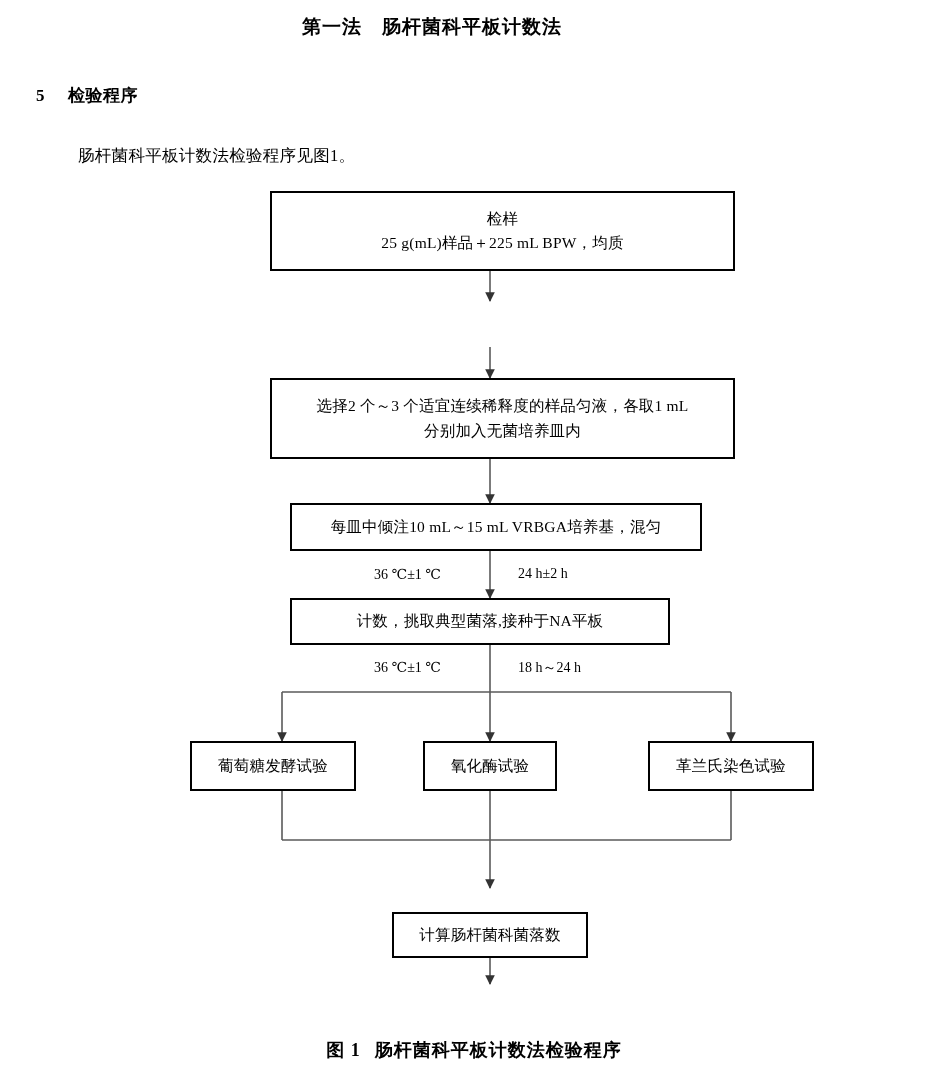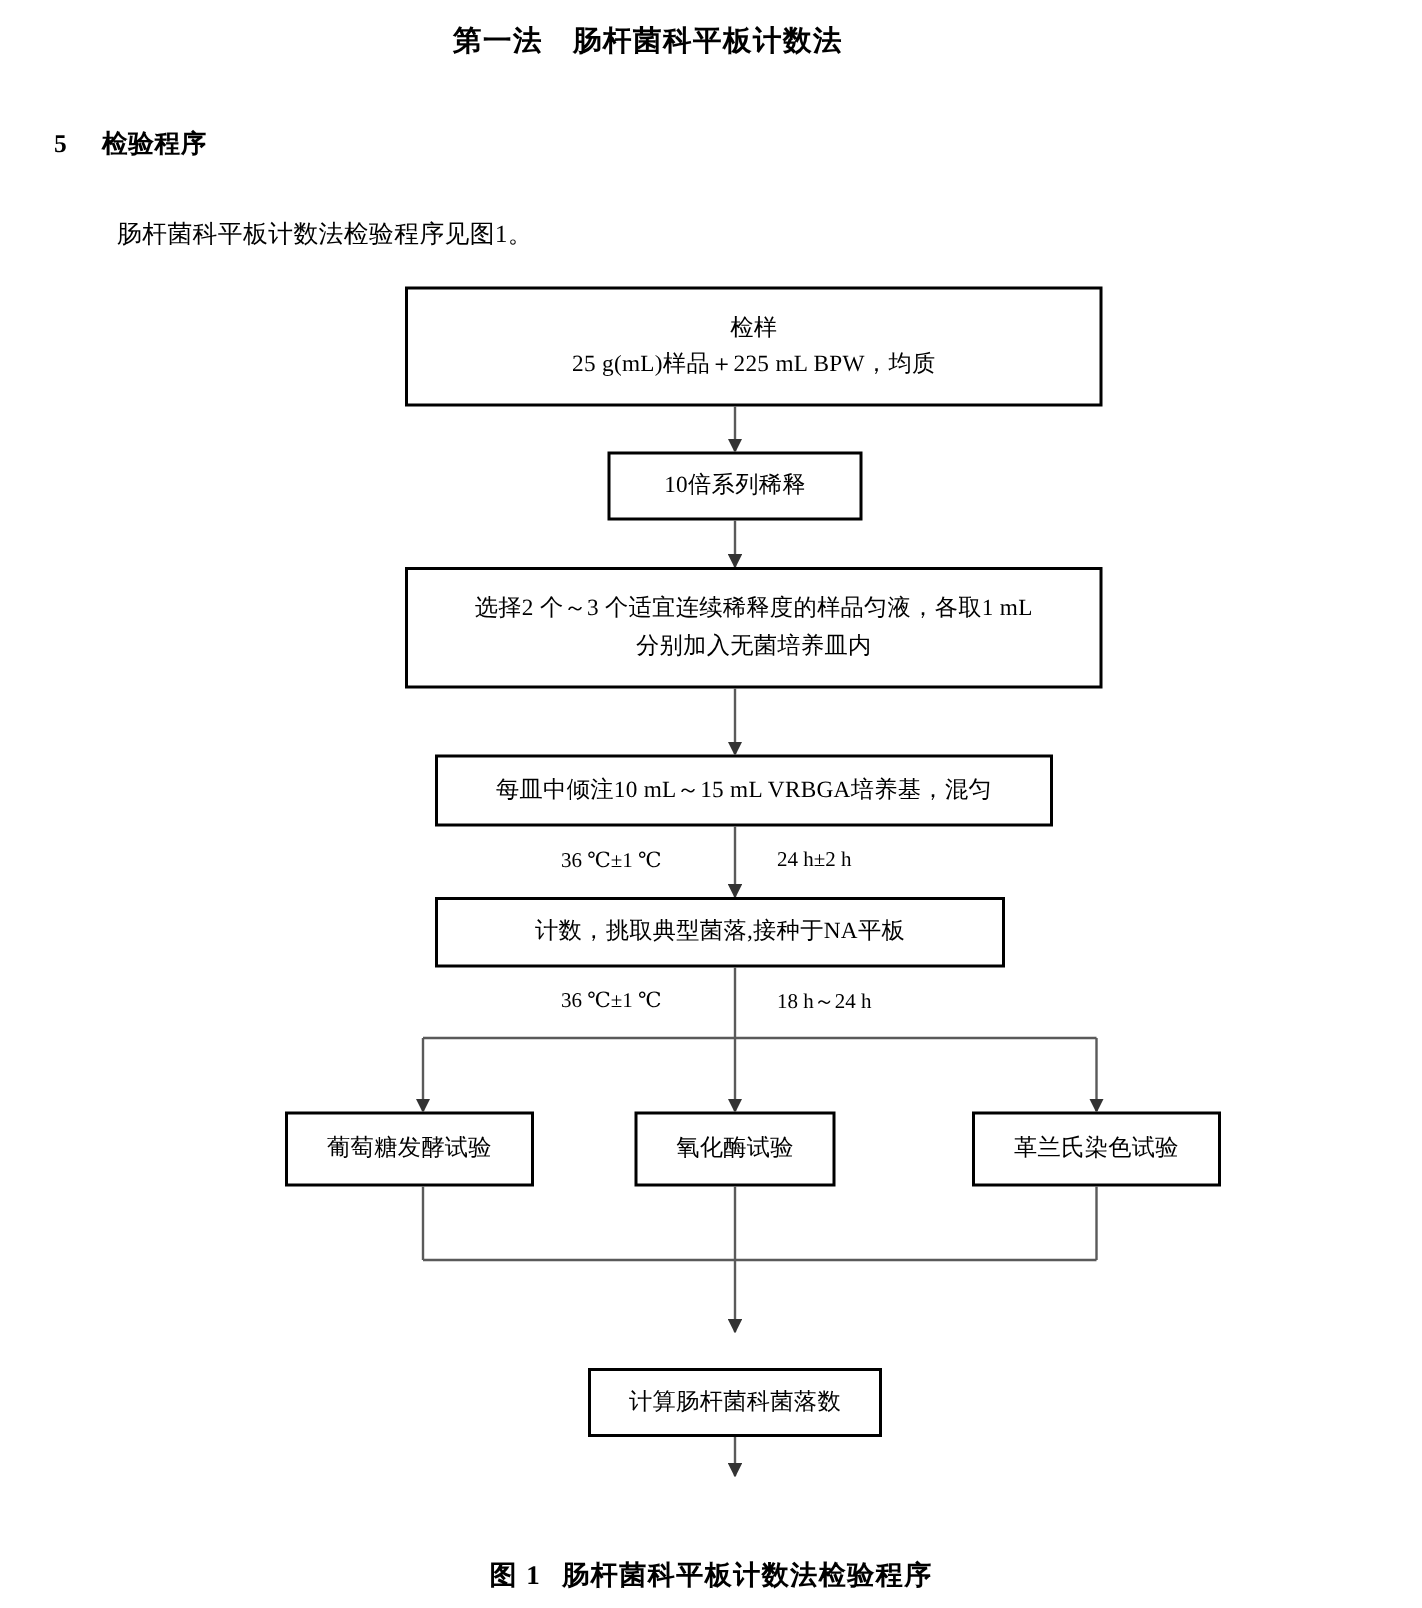--- a/index.html
+++ b/index.html
@@ -154,23 +154,20 @@
 
       <line x1="490" y1="934" x2="490" y2="984" marker-end="url(#arrow)"></line>
     </g>
   </svg>
 
   <div class="fc-box" style="left:270px; top:191px; width:465px; height:80px;">
     <span class="ln">检样</span>
     <span class="ln">25 g(mL)样品＋225 mL BPW，均质</span>
   </div>
 
-  <div class="fc-box" style="left:405px; top:301px; width:170px; height:46px;">
-    <span class="ln">10倍系列稀释</span>
-  </div>
 
   <div class="fc-box" style="left:270px; top:378px; width:465px; height:81px;">
     <span class="ln">选择2 个～3 个适宜连续稀释度的样品匀液，各取1 mL</span>
     <span class="ln">分别加入无菌培养皿内</span>
   </div>
 
   <div class="fc-box" style="left:290px; top:503px; width:412px; height:48px;">
     <span class="ln">每皿中倾注10 mL～15 mL VRBGA培养基，混匀</span>
   </div>
 

